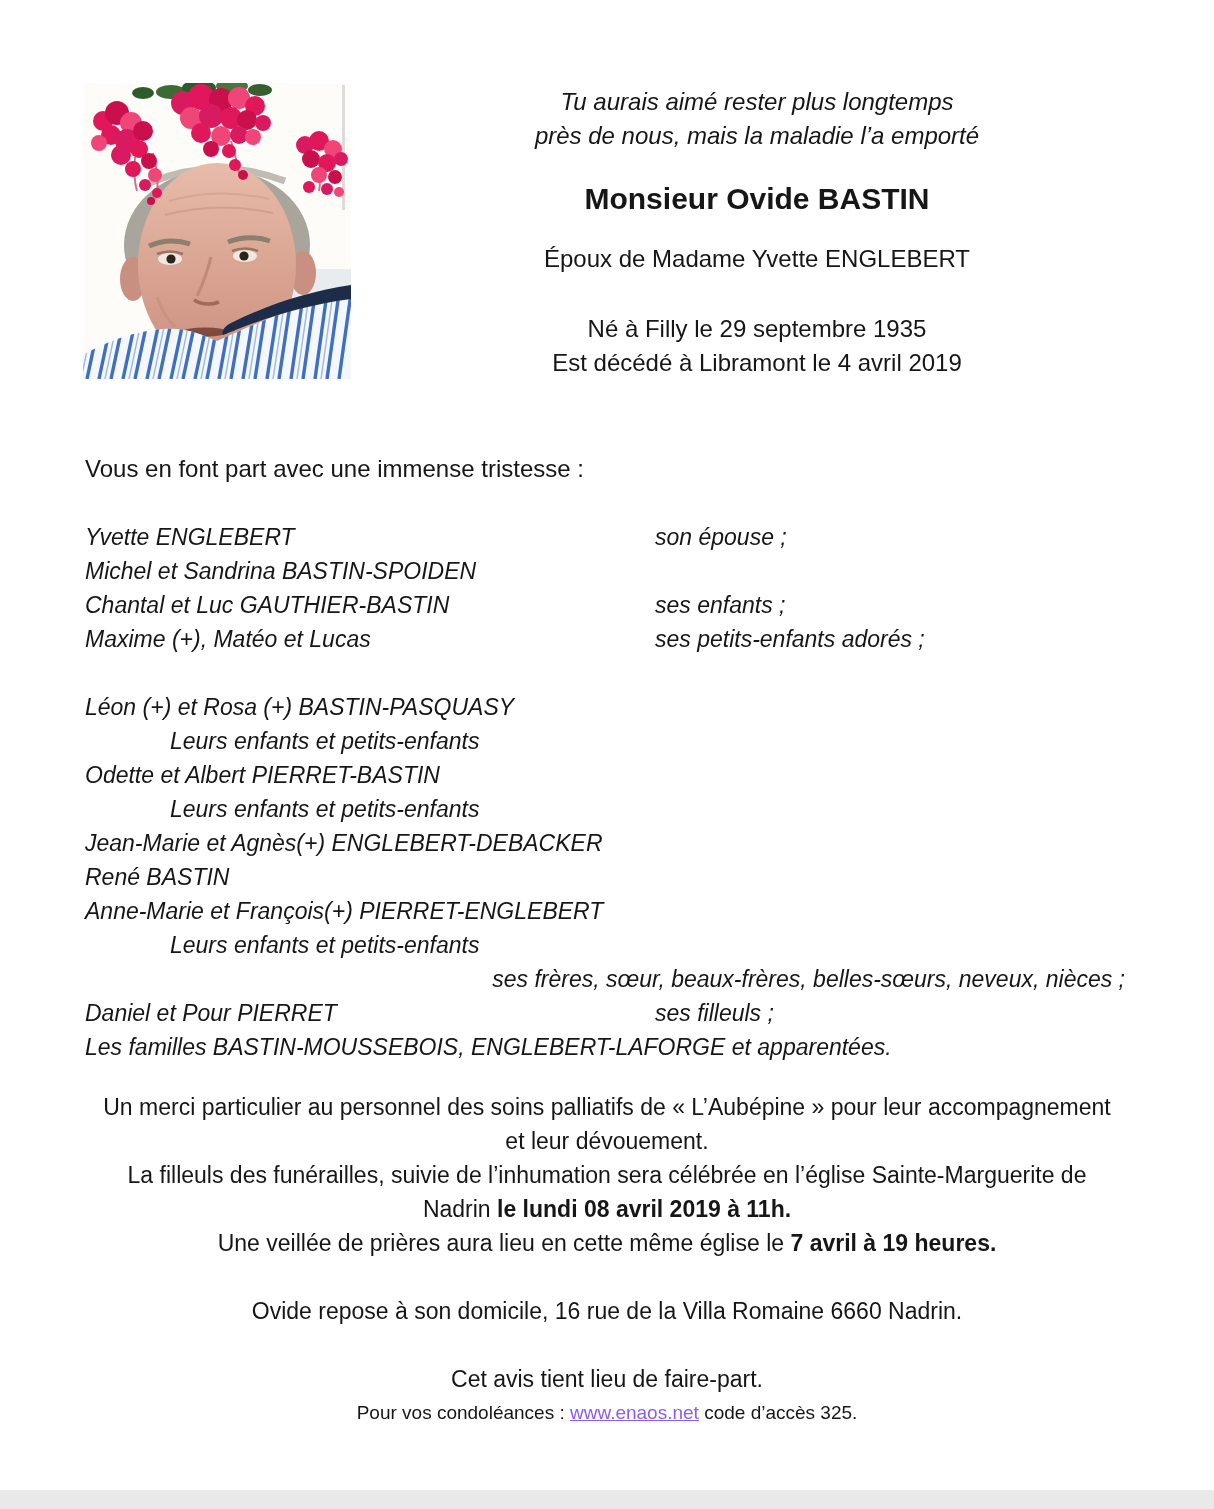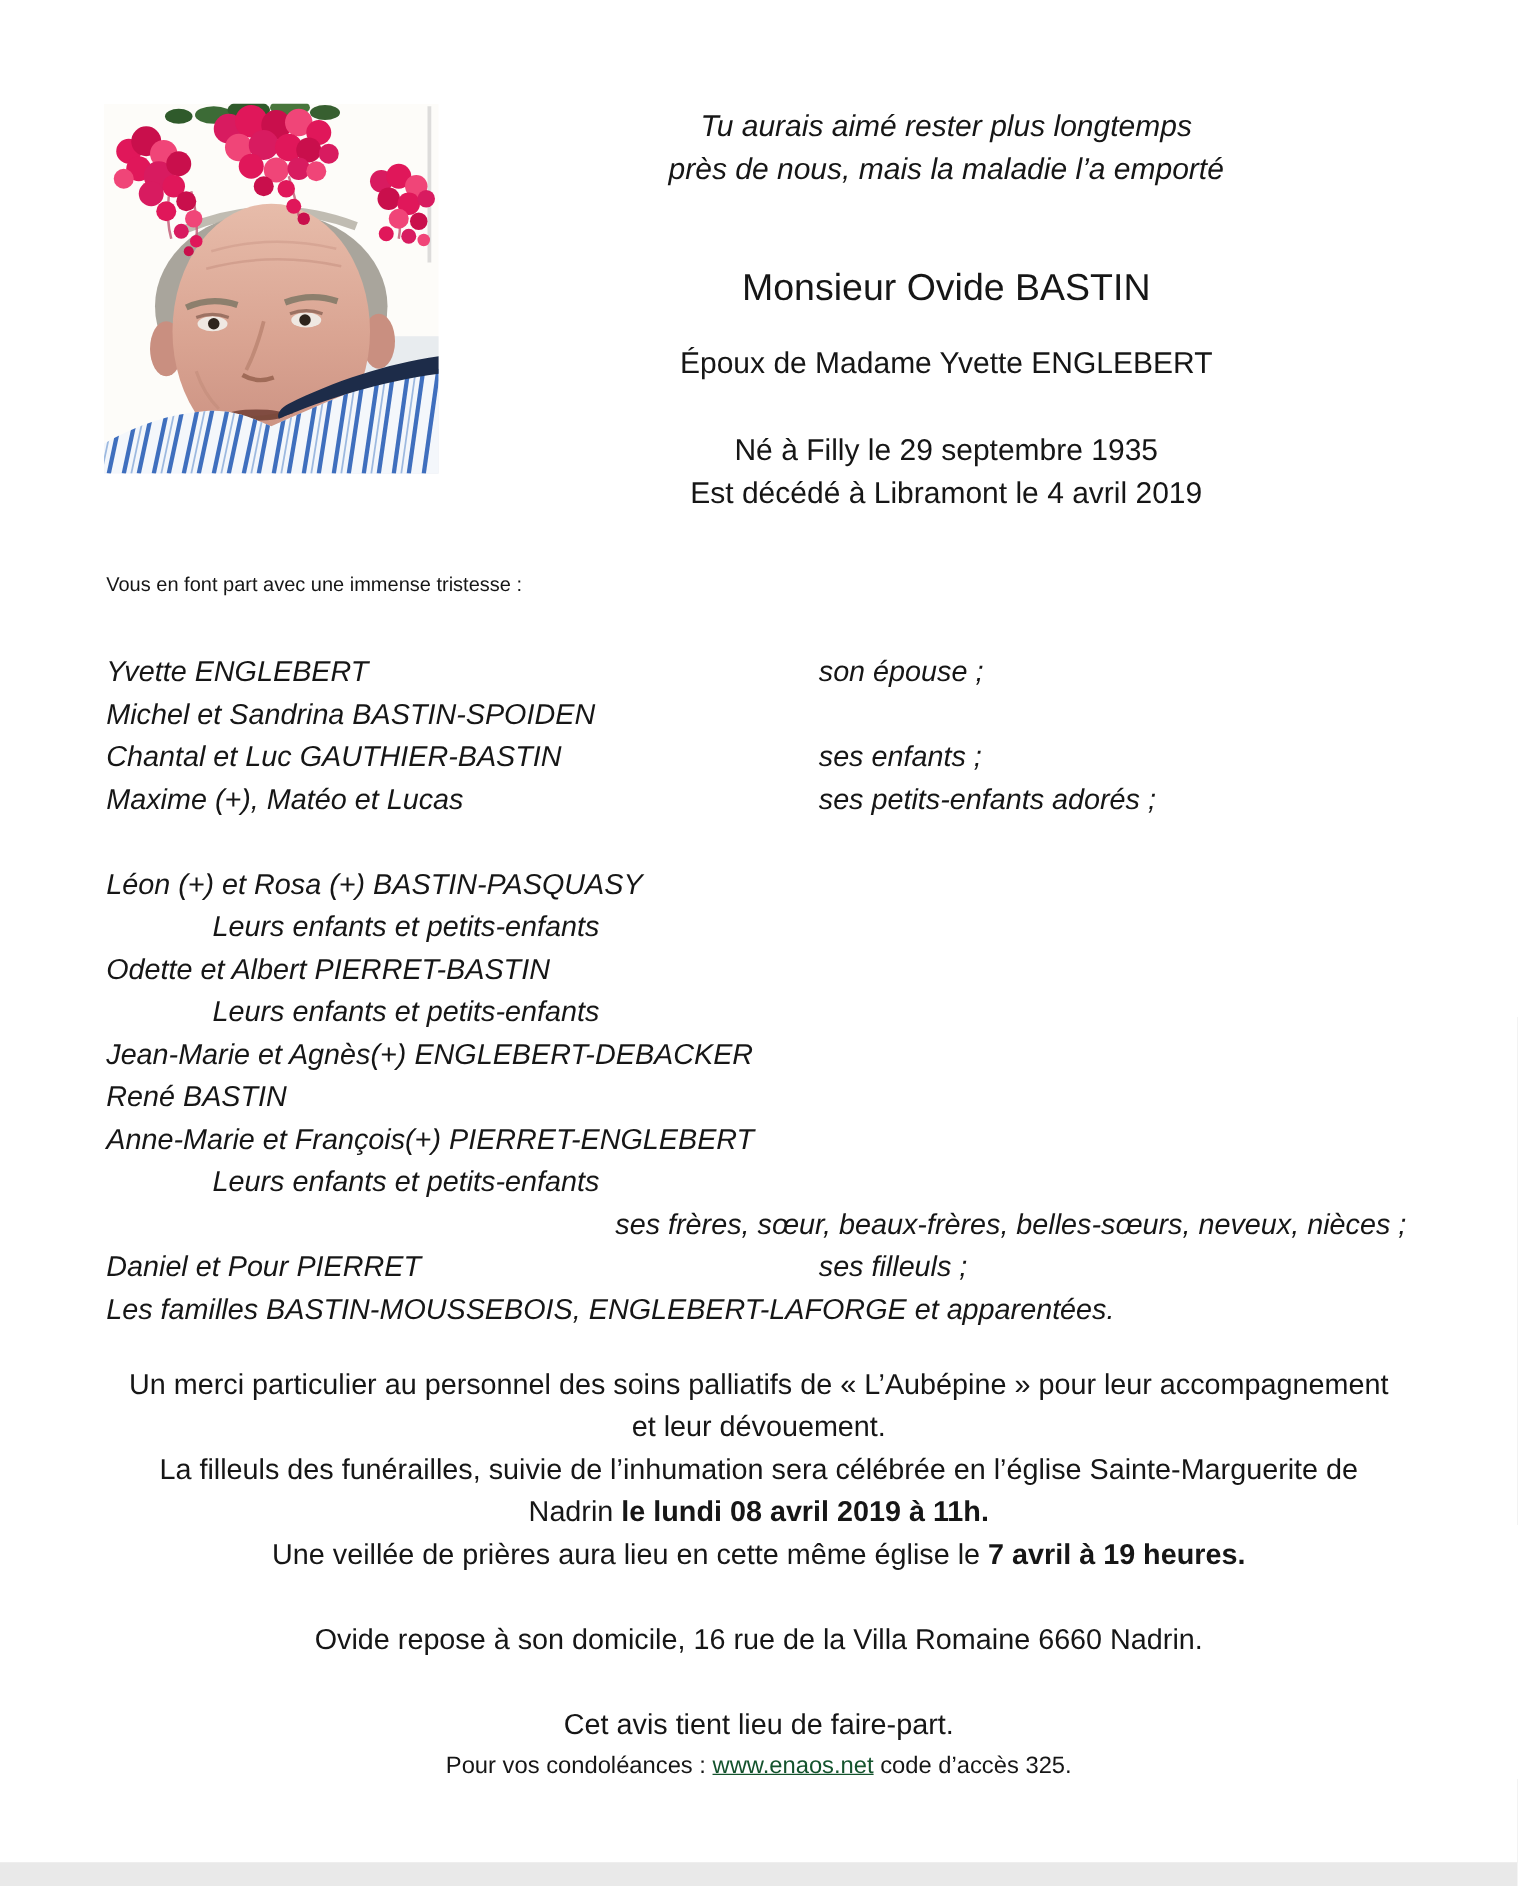--- a/index.html
+++ b/index.html
@@ -29,41 +29,41 @@
     left: 390px; top: 85px; width: 734px;
     text-align: center;
     white-space: nowrap;
   }
   .quote {
     font-style: italic;
     font-size: 24px;
     line-height: 34px;
   }
   .deceased-title {
-    margin-top: 60px;
+    margin-top: 28px;
     font-size: 30px;
-    font-weight: 400;
+    font-weight: 700;
     line-height: 36px;
   }
   .spouse {
     margin-top: 25px;
     font-size: 24px;
     line-height: 34px;
   }
   .dates {
     margin-top: 36px;
     font-size: 24px;
     line-height: 34px;
   }
 
   
   .intro {
     position: absolute;
     left: 85px; top: 452px;
-    font-size: 16px;
+    font-size: 24px;
     line-height: 34px;
     white-space: nowrap;
   }
   .mourners {
     position: absolute;
     left: 85px; top: 520px;
     width: 1040px;
     font-size: 23px;
     line-height: 34px;
     font-style: italic;
@@ -345,17 +345,17 @@
       <span>Nadrin </span><span class="bold">le lundi 08 avril 2019 à 11h.</span>
     </div>
     <div class="line">
       <span>Une veillée de prières aura lieu en cette même église le </span><span class="bold">7 avril à 19 heures.</span>
     </div>
     <div class="line spacer"></div>
     <div class="line">Ovide repose à son domicile, 16 rue de la Villa Romaine 6660 Nadrin.</div>
     <div class="line spacer"></div>
     <div class="line">Cet avis tient lieu de faire-part.</div>
     <div class="line small">
-      <span>Pour vos condoléances : </span><a href="#" style="color: #14532d;">www.enaos.net</a><span> code d’accès 325.</span>
+      <span>Pour vos condoléances : </span><a href="#" style="color: #8b5cf6;">www.enaos.net</a><span> code d’accès 325.</span>
     </div>
   </div>
 
 </div>
 
 </body></html>

